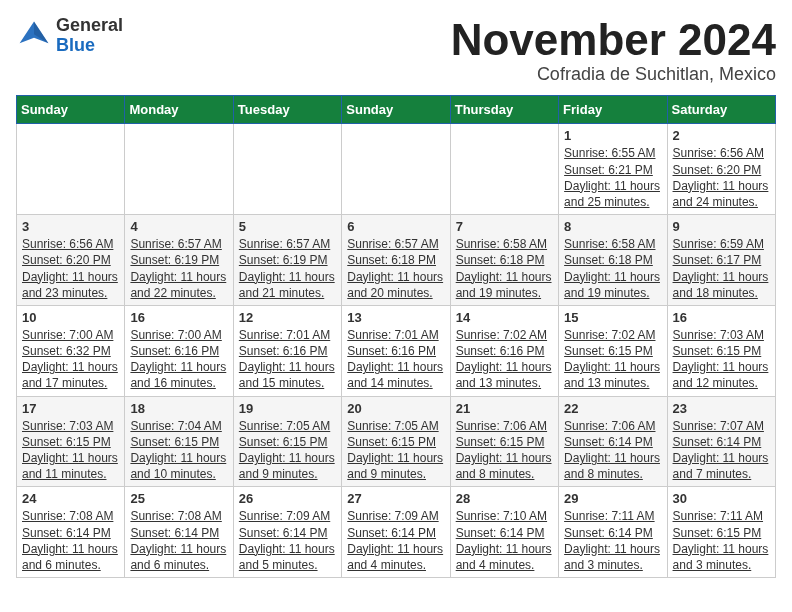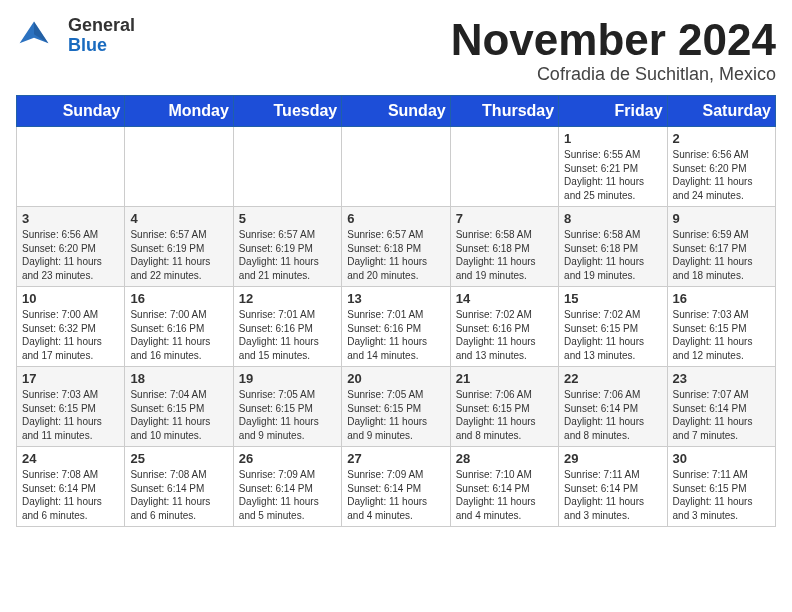--- a/index.html
+++ b/index.html
@@ -12,21 +12,21 @@
     }
     .header {
       display: flex;
       justify-content: space-between;
       align-items: flex-start;
       margin-bottom: 10px;
     }
     .logo {
       display: flex;
       align-items: center;
-      gap: 16px;
+      gap: 4px;
     }
     .logo-text {
       font-size: 18px;
       font-weight: bold;
       line-height: 1.1;
     }
     .logo-general { color: #333; }
     .logo-blue { color: #1a6bbf; }
     .logo-icon {
       width: 36px;
@@ -43,26 +43,26 @@
     }
     .subtitle {
       font-size: 18px;
       color: #444;
     }
     table {
       width: 100%;
       border-collapse: collapse;
     }
     thead th {
-      background: #1d4ed8;
+      background: #15803d;
       color: #fff;
-      font-size: 16px;
+      font-size: 13px;
       font-weight: bold;
       padding: 6px 4px;
-      text-align: right;
+      text-align: left;
       border: 1px solid #2060a8;
     }
     tbody td {
       border: 1px solid #ccc;
       vertical-align: top;
       padding: 4px 5px;
       width: 108px;
       min-height: 80px;
       font-size: 11px;
       color: #333;
@@ -71,23 +71,24 @@
     tbody tr:nth-child(even) td {
       background: #f5f5f5;
     }
     .day-num {
       font-weight: bold;
       font-size: 13px;
       margin-bottom: 2px;
       display: block;
     }
     .day-info {
-      font-size: 10px;
+      font-size: 12px;
       line-height: 1.35;
       color: #333;
+      text-decoration: underline;
     }
     td.empty {
       background: #fff;
     }
     tbody tr:nth-child(even) td.empty {
       background: #f5f5f5;
     }
   </style>
 </head>
 <body>

